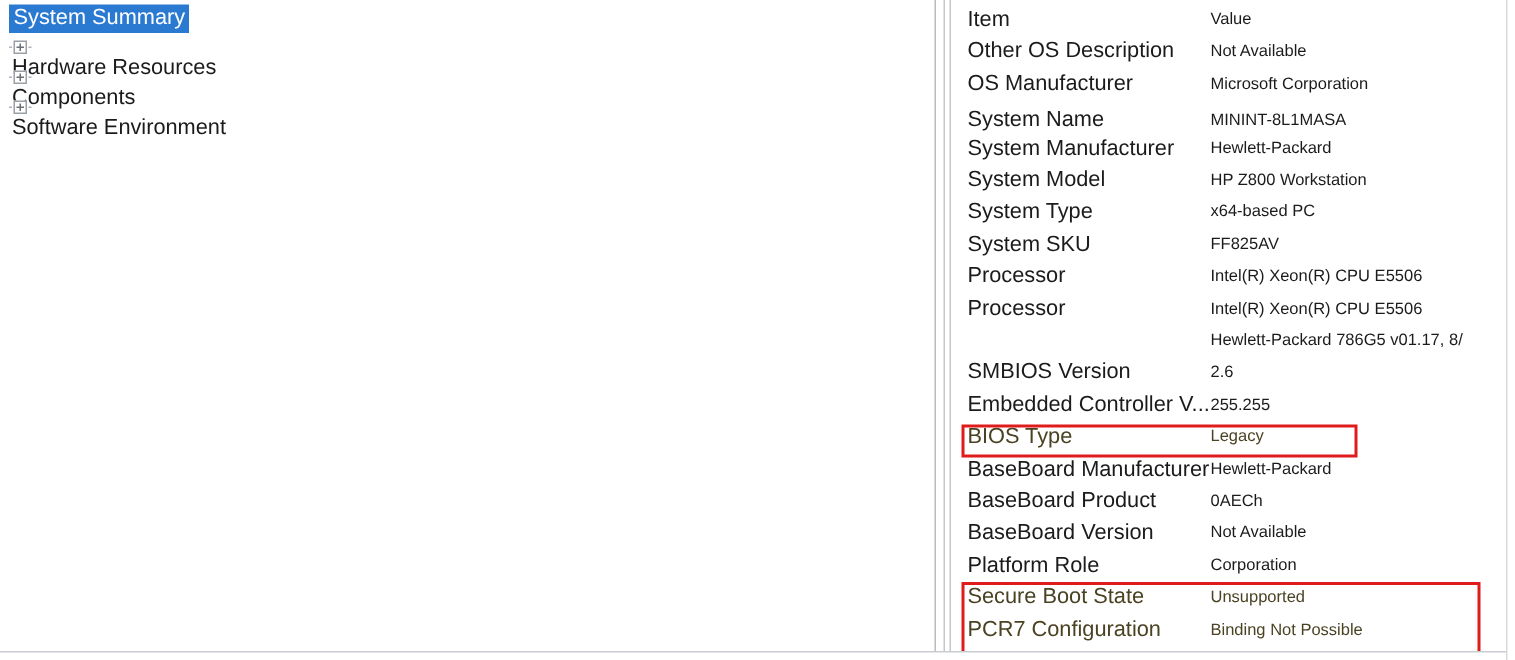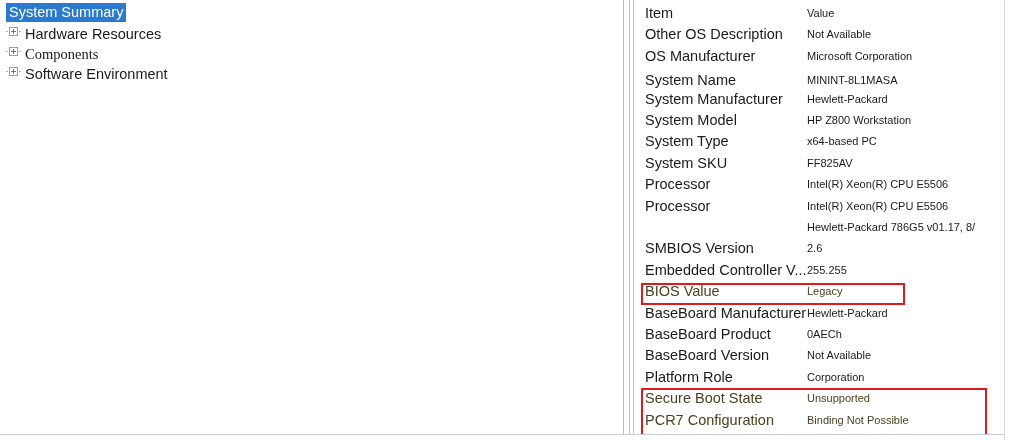--- a/index.html
+++ b/index.html
@@ -42,20 +42,21 @@
   }
   .tree-root .tree-label {
     background: #2a7ad2;
     color: #ffffff;
     font-size: 14.5px;
     padding: 1px 3px 2px 3px;
     line-height: 16px;
   }
   .tree-child {
     left: 8px;
+    flex-direction: column;
   }
   .expander {
     width: 11px;
     height: 11px;
     position: relative;
     flex: 0 0 auto;
     margin-right: 6px;
   }
   .expander .box {
     position: absolute;
@@ -202,21 +203,21 @@
     <span class="expander">
       <span class="stub-l"></span>
         <span class="box"></span>
         <span class="h"></span>
         <span class="v"></span>
         <span class="stub-r"></span>
     </span>
     <span class="tree-label">Hardware Resources</span>
   </div>
 
-  <div class="tree-row tree-child" style="top:46px;font-family:Liberation Serif, serif;">
+  <div class="tree-row tree-child" style="top:46px;">
     <span class="expander">
       <span class="stub-l"></span>
         <span class="box"></span>
         <span class="h"></span>
         <span class="v"></span>
         <span class="stub-r"></span>
     </span>
     <span class="tree-label">Components</span>
   </div>
 
@@ -283,21 +284,21 @@
   </div>
   <div class="detail-row" style="top:238.4px;">
     <span class="cell-item">SMBIOS Version</span>
     <span class="cell-value">2.6</span>
   </div>
   <div class="detail-row" style="top:259.8px;">
     <span class="cell-item">Embedded Controller V...</span>
     <span class="cell-value">255.255</span>
   </div>
   <div class="detail-row highlighted" style="top:281.2px;">
-    <span class="cell-item">BIOS Value</span>
+    <span class="cell-item">BIOS Type</span>
     <span class="cell-value">Legacy</span>
   </div>
   <div class="detail-row" style="top:302.6px;">
     <span class="cell-item">BaseBoard Manufacturer</span>
     <span class="cell-value">Hewlett-Packard</span>
   </div>
   <div class="detail-row" style="top:324px;">
     <span class="cell-item">BaseBoard Product</span>
     <span class="cell-value">0AECh</span>
   </div>

